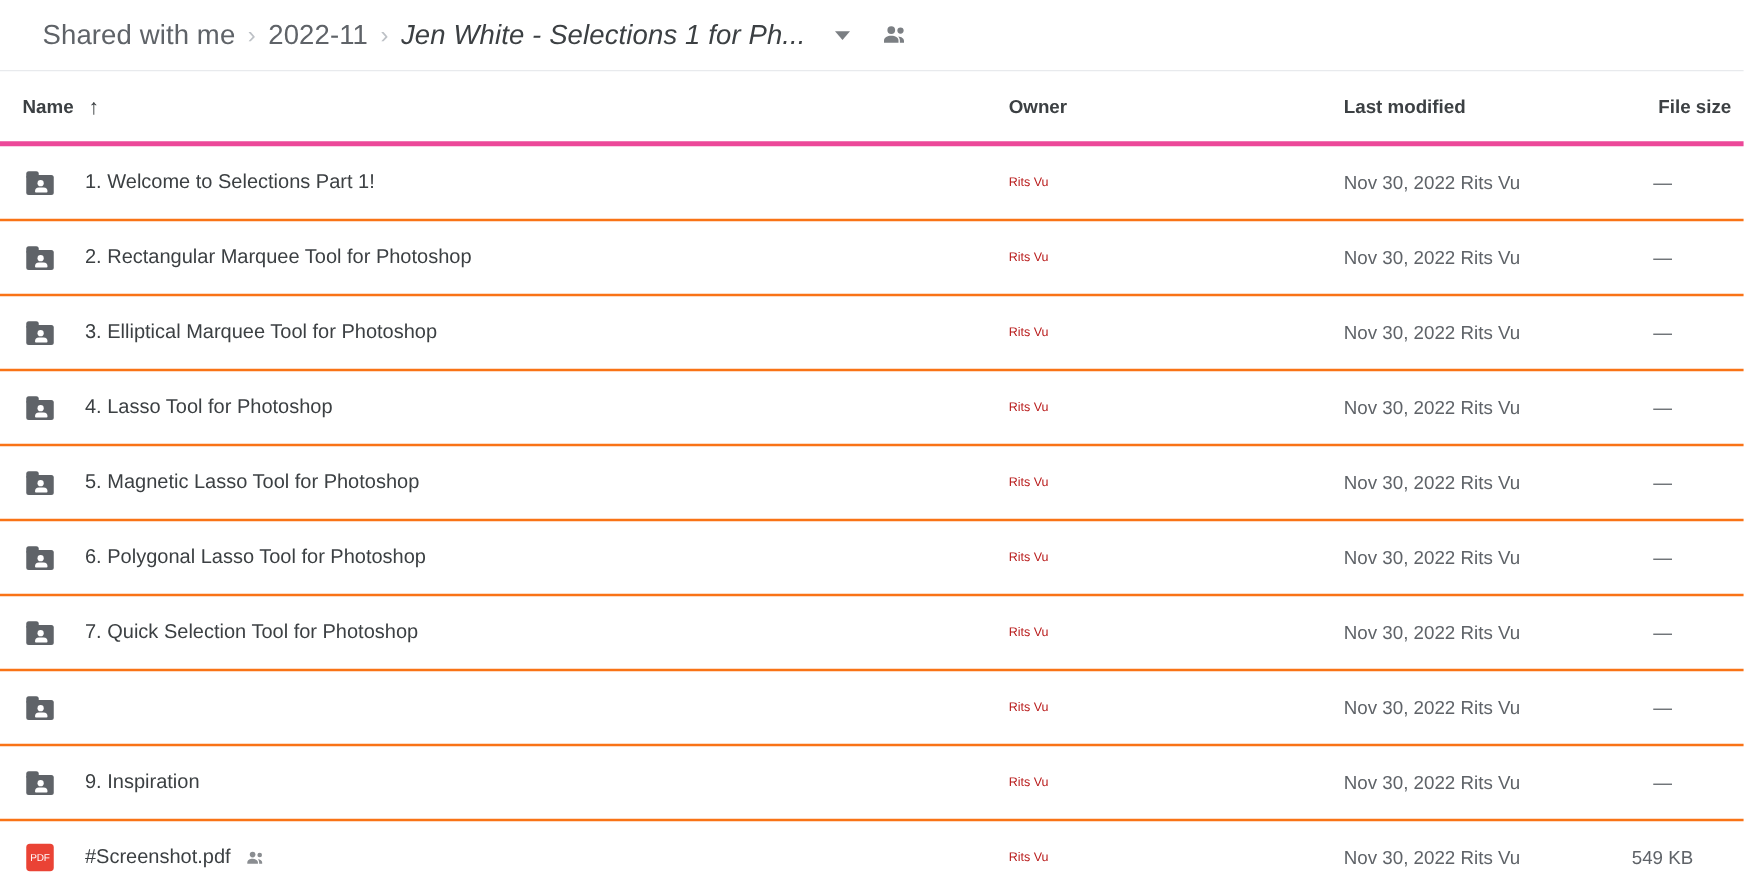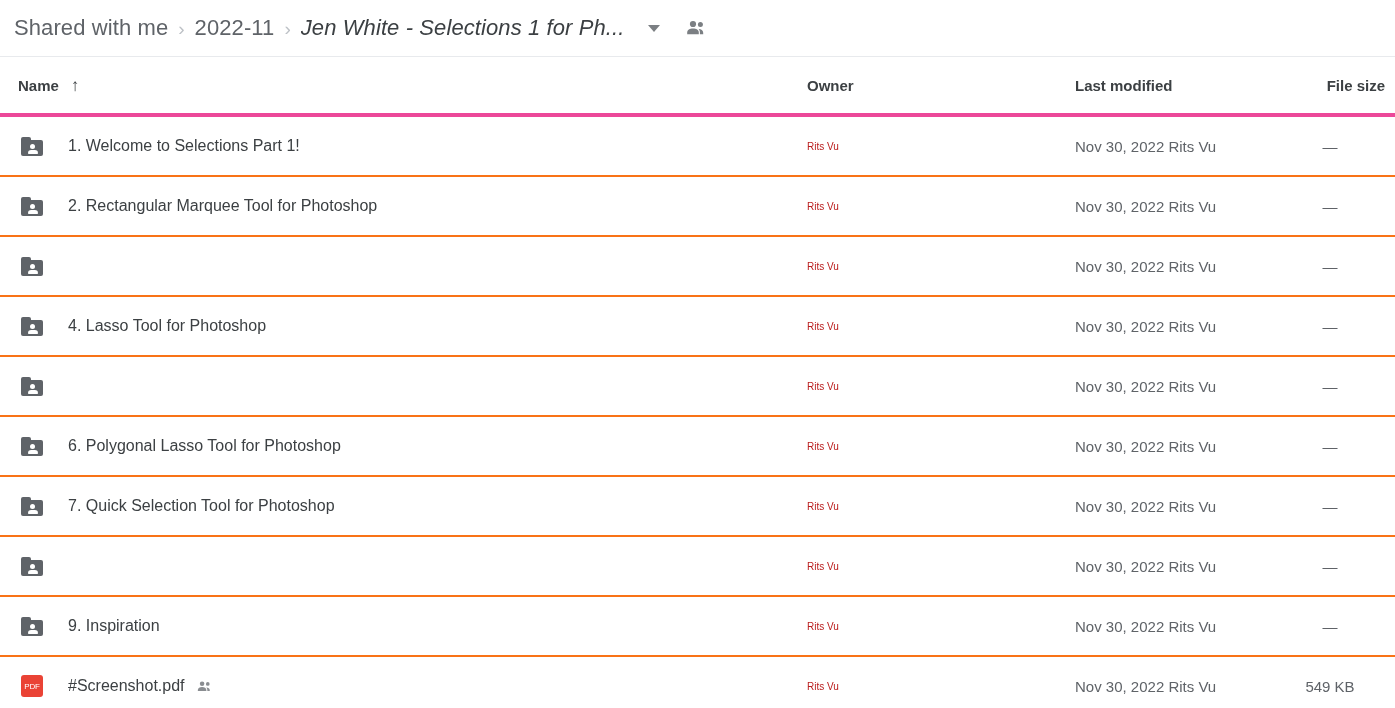--- a/index.html
+++ b/index.html
@@ -10,21 +10,21 @@
     background: #ffffff;
     font-family: "Liberation Sans", sans-serif;
     overflow: hidden;
   }
 
   
   #breadcrumb-bar {
     height: 57px;
     display: flex;
     align-items: center;
-    padding-left: 14px;
+    padding-left: 34px;
     border-bottom: 1px solid #e8eaed;
     background: #ffffff;
   }
 
   .crumb {
     font-size: 22px;
     color: #5f6368;
     white-space: nowrap;
     letter-spacing: 0.1px;
     cursor: pointer;
@@ -278,20 +278,24 @@
     </div>
     <div class="row">
     <span class="cell-icon">
   <span class="folder-icon">
     <span class="tab"></span>
           <span class="body"></span>
     <span class="person-head"></span>
           <span class="person-body"></span>
   </span>
       </span>
+    <span class="cell-name">
+      <span>3. Elliptical Marquee Tool for Photoshop</span>
+
+    </span>
     <span class="cell-owner">Rits Vu</span>
     <span class="cell-modified">Nov 30, 2022 Rits Vu</span>
     <span class="cell-filesize">—</span>
     </div>
     <div class="row">
     <span class="cell-icon">
   <span class="folder-icon">
     <span class="tab"></span>
           <span class="body"></span>
     <span class="person-head"></span>
@@ -308,20 +312,24 @@
     </div>
     <div class="row">
     <span class="cell-icon">
   <span class="folder-icon">
     <span class="tab"></span>
           <span class="body"></span>
     <span class="person-head"></span>
           <span class="person-body"></span>
   </span>
       </span>
+    <span class="cell-name">
+      <span>5. Magnetic Lasso Tool for Photoshop</span>
+
+    </span>
     <span class="cell-owner">Rits Vu</span>
     <span class="cell-modified">Nov 30, 2022 Rits Vu</span>
     <span class="cell-filesize">—</span>
     </div>
     <div class="row">
     <span class="cell-icon">
   <span class="folder-icon">
     <span class="tab"></span>
           <span class="body"></span>
     <span class="person-head"></span>

